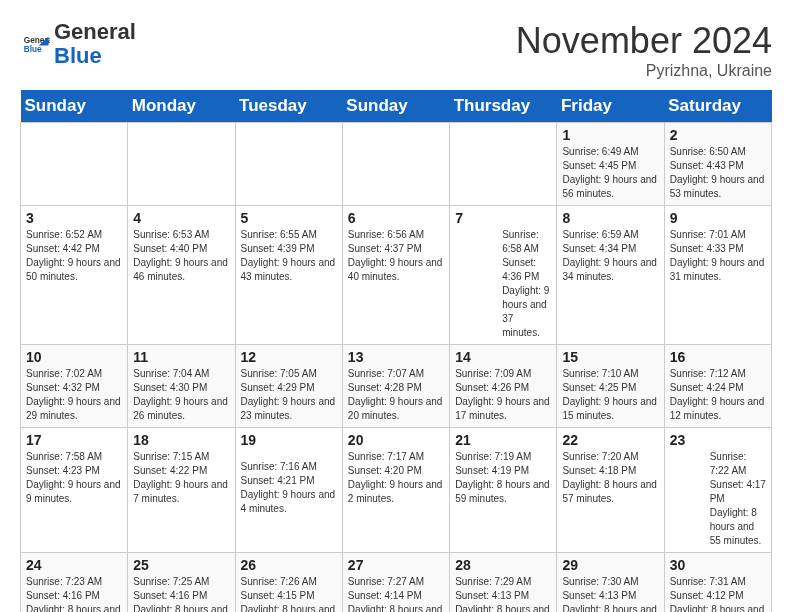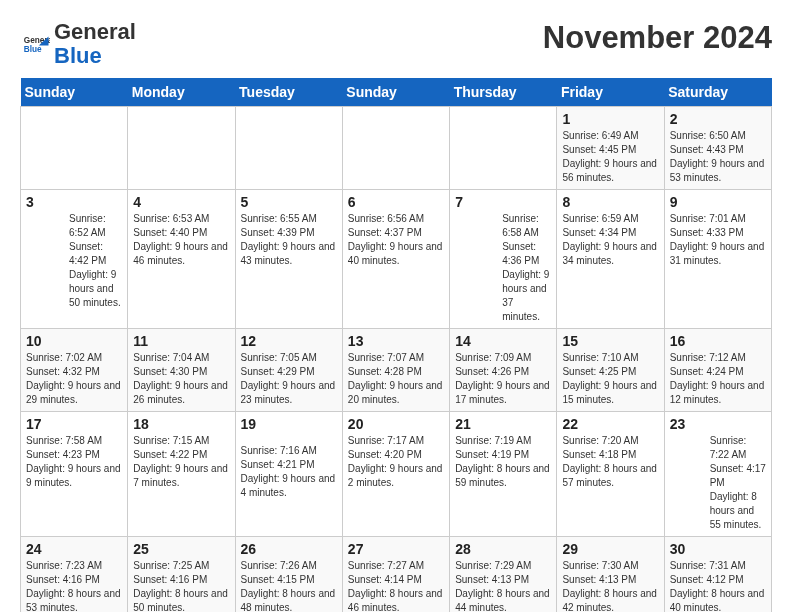--- a/index.html
+++ b/index.html
@@ -29,39 +29,39 @@
     .logo-blue { color: #1565c0; }
     .logo-icon {
       width: 30px;
       height: 30px;
       margin-right: 4px;
     }
     .title-block {
       text-align: right;
     }
     .month-title {
-      font-size: 31px;
-      font-weight: bold;
+      font-size: 36px;
+      font-weight: normal;
       color: #333;
     }
     .subtitle {
       font-size: 16px;
       color: #555;
     }
     table {
       width: 100%;
       border-collapse: collapse;
       font-size: 11px;
     }
     thead tr th {
       background: #1565c0;
       color: #fff;
       padding: 6px 4px;
       text-align: left;
-      font-size: 14px;
+      font-size: 17px;
       font-weight: bold;
     }
     tbody tr td {
       border: 1px solid #ccc;
       vertical-align: top;
       padding: 4px 5px;
       height: 80px;
       width: calc(100% / 7);
       background: #fff;
     }
@@ -97,20 +97,21 @@
     </svg>
     <div>
       <div class="logo-text">
         <span class="logo-general">General</span><br>
         <span class="logo-blue">Blue</span>
       </div>
     </div>
   </div>
   <div class="title-block">
     <div class="month-title">November 2024</div>
+    <div class="subtitle">Pyrizhna, Ukraine</div>
   </div>
 </div>
 
 <table>
   <thead>
     <tr>
     <th>Sunday</th>
         <th>Monday</th>
         <th>Tuesday</th>
         <th>Sunday</th>
@@ -135,21 +136,21 @@
         <td>
           <span class="day-number">2</span>
           <div class="day-info" style="white-space: pre-line;">Sunrise: 6:50 AM
 Sunset: 4:43 PM
 Daylight: 9 hours and 53 minutes.</div>
         </td>
       </tr>
       <tr>
         <td>
           <span class="day-number">3</span>
-          <div class="day-info" style="white-space: pre-line; margin-left: 43px;">Sunrise: 6:52 AM
+          <div class="day-info" style="white-space: pre-line;">Sunrise: 6:52 AM
 Sunset: 4:42 PM
 Daylight: 9 hours and 50 minutes.</div>
         </td>
         <td>
           <span class="day-number">4</span>
           <div class="day-info" style="white-space: pre-line;">Sunrise: 6:53 AM
 Sunset: 4:40 PM
 Daylight: 9 hours and 46 minutes.</div>
         </td>
         <td>

